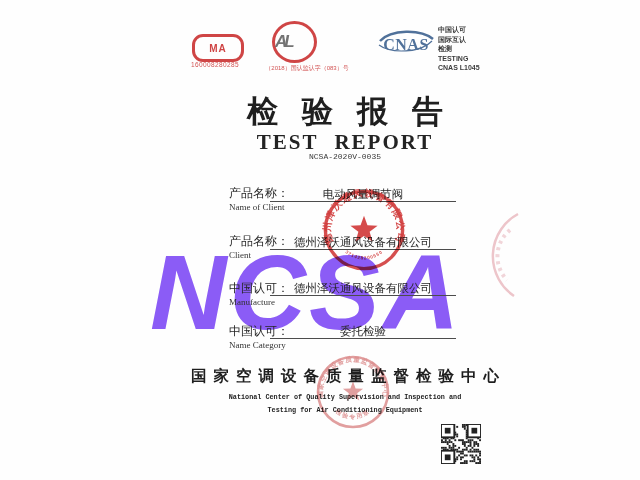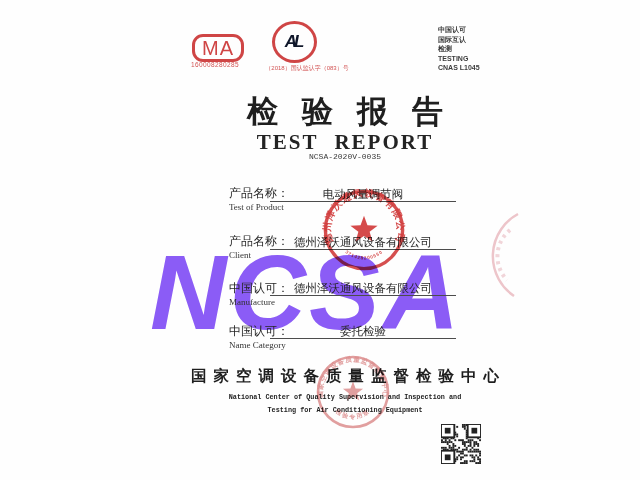--- a/index.html
+++ b/index.html
@@ -3,24 +3,24 @@
 <meta charset="utf-8">
 <style>
   html,body{margin:0;padding:0;}
   #page{
     position:relative;width:640px;height:480px;background:#fefefe;
     overflow:hidden;font-family:"Liberation Sans",sans-serif;color:#2a2a2a;
   }
   .abs{position:absolute;}
   
   .cma-box{left:192px;top:34px;width:46px;height:22px;border:3px solid #cf4545;border-radius:11px;
-    display:flex;align-items:center;justify-content:center;color:#cf4545;font-weight:normal;font-size:20px;letter-spacing:1px;}
+    display:flex;align-items:center;justify-content:center;color:#cf4545;font-weight:bold;font-size:10px;letter-spacing:1px;}
   .cma-num{left:178px;top:61px;width:74px;text-align:center;color:#d25454;font-size:6.5px;letter-spacing:.4px;}
   .cal-circle{left:272px;top:21px;width:36px;height:36px;border:3px solid #cf4545;border-radius:50%;
-    display:flex;align-items:center;justify-content:center;color:#0f172a;font-weight:bold;font-size:17px;font-style:italic;letter-spacing:-3px;padding-right:3px;}
+    display:flex;align-items:center;color:#737373;font-weight:bold;font-size:17px;font-style:italic;letter-spacing:-3px;padding-right:3px;}
   .cal-caption{left:247px;top:64px;width:120px;text-align:center;color:#d25454;font-size:6px;}
   .ilac-circle{left:331px;top:20px;width:40px;height:40px;border-radius:50%;border:1px solid #b9c7d8;
     background:repeating-linear-gradient(175deg,#e7edf4 0 1.4px,#ffffff 1.4px 3.2px);
     display:flex;align-items:center;justify-content:center;}
   .ilac-text{color:#44607f;font-weight:bold;font-size:7.5px;letter-spacing:.2px;}
   .cnas-wrap{left:377px;top:27px;width:58px;height:32px;}
   .cnas-text{position:absolute;left:0;top:9px;width:58px;text-align:center;color:#50719a;font-weight:bold;
     font-size:16px;font-family:"Liberation Serif",serif;letter-spacing:.5px;}
   .accr-block{left:438px;top:25px;width:70px;font-size:7px;font-weight:bold;color:#3c3c3c;line-height:9.5px;}
   
@@ -54,35 +54,42 @@
     <span>MA</span>
   </div>
   <div class="abs cma-num">160008280285</div>
 
   <div class="abs cal-circle">
     <span>AL</span>
   </div>
   <div class="abs cal-caption">（2018）国认监认字（083）号</div>
 
 
+  <div class="abs cnas-wrap">
+    <svg width="58" height="32" viewBox="0 0 58 32">
+      <path d="M 3,14 C 14,2 44,2 56,12" fill="none" stroke="#50719a" stroke-width="2.5"></path>
+      <path d="M 55,14 C 44,26 14,27 2,18" fill="none" stroke="#50719a" stroke-width="1.2"></path>
+    </svg>
+    <div class="cnas-text">CNAS</div>
+  </div>
 
   <div class="abs accr-block">
     <div>中国认可</div>
     <div>国际互认</div>
     <div>检测</div>
     <div>TESTING</div>
     <div>CNAS L1045</div>
   </div>
 
   <div class="abs center-band title-zh">检验报告</div>
   <div class="abs center-band title-en">TEST REPORT</div>
   <div class="abs center-band report-no">NCSA-2020V-0035</div>
 
   <div class="abs field-zh" style="top:185px">产品名称：</div>
-  <div class="abs field-en" style="top:202px">Test of Product</div>
+  <div class="abs field-en" style="top:202px">Name of Client</div>
   <div class="abs field-line" style="top:187px">电动风量调节阀</div>
 
   <div class="abs field-zh" style="top:233px">产品名称：</div>
   <div class="abs field-en" style="top:250px">Client</div>
   <div class="abs field-line" style="top:235px">德州泽沃通风设备有限公司</div>
 
   <div class="abs field-zh" style="top:280px">中国认可：</div>
   <div class="abs field-en" style="top:297px">Manufacture</div>
   <div class="abs field-line" style="top:281px">德州泽沃通风设备有限公司</div>
 

